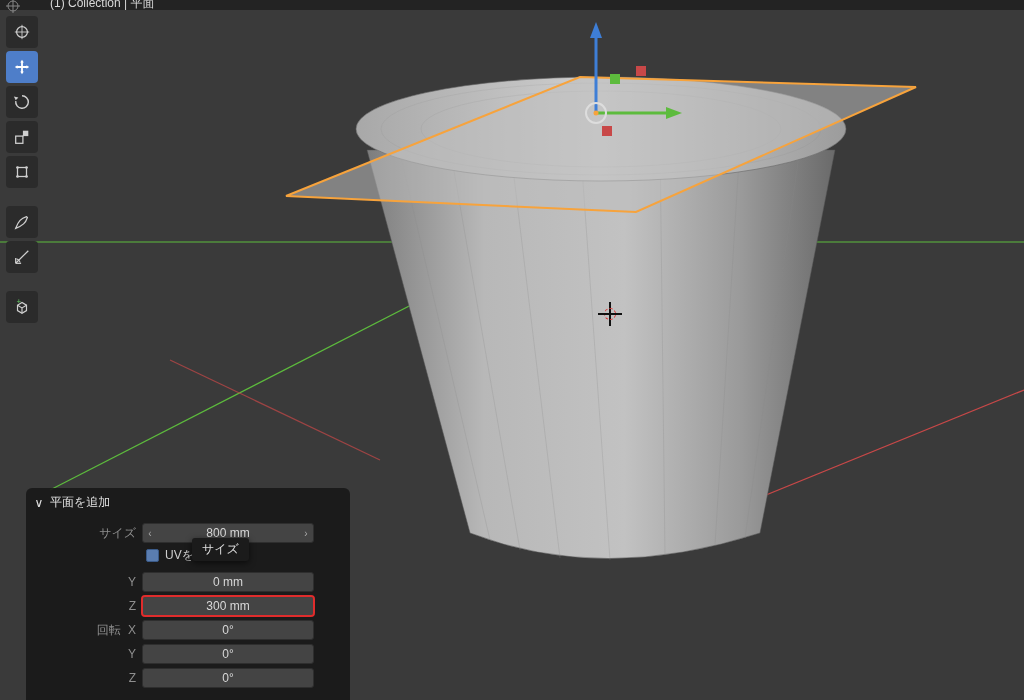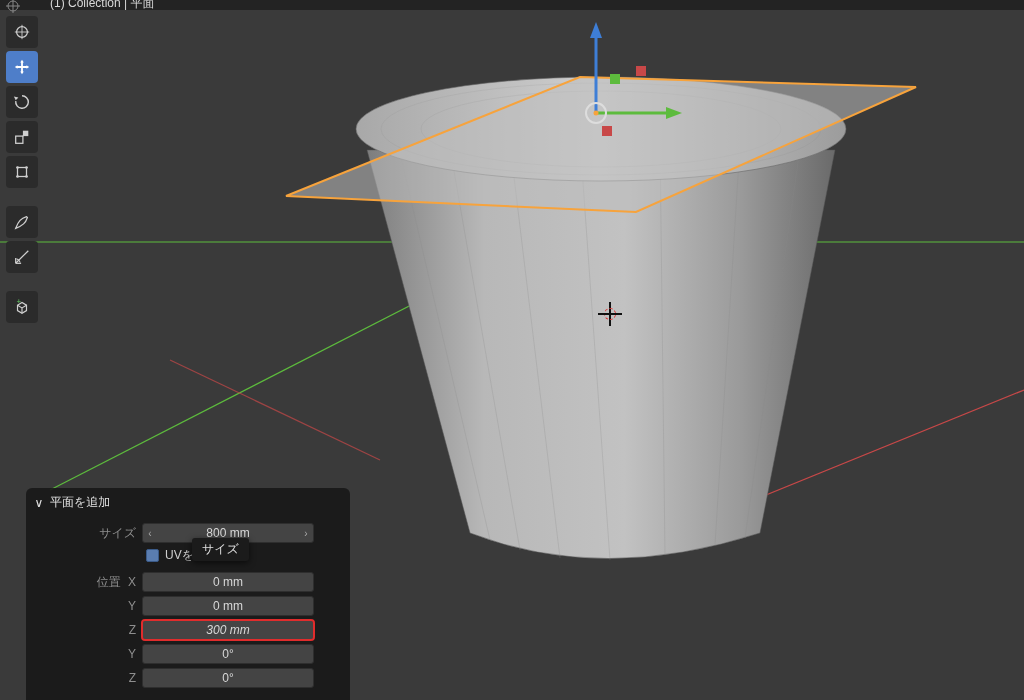--- a/index.html
+++ b/index.html
@@ -54,21 +54,21 @@
     width: 172px; height: 20px; background: #444; border-radius: 3px;
     display: flex; align-items: center; justify-content: center; color: #d8d8d8; position: relative;
     border: 1px solid #2e2e2e;
   }
   .num-field .arrow-l, .num-field .arrow-r {
     position: absolute; top: 0; bottom: 0; width: 14px; display:flex; align-items:center; justify-content:center;
     color: #aaa; font-size: 10px;
   }
   .num-field .arrow-l { left: 0; }
   .num-field .arrow-r { right: 0; }
-  .num-field.highlight { outline: 2px solid #e02c2c; outline-offset: -1px; font-style: italic; }
+  .num-field.highlight { outline: 2px solid #e02c2c; outline-offset: -1px; }
   .dropdown-field {
     width: 172px; height: 20px; background: #2a2a2a; border: 1px solid #222; border-radius: 3px;
     display: flex; align-items: center; color: #d8d8d8; position: relative; padding-left: 6px;
   }
   .dropdown-field .chev {
     position: absolute; right: 4px; font-size: 10px; color: #aaa;
   }
   .uv-row {
     display: flex; align-items: center; gap: 6px; padding-left: 4px; margin-bottom: 4px;
   }
@@ -253,47 +253,47 @@
     <tr>
       <td class="label"></td>
       <td class="field">
         <div class="uv-row">
           <div class="checkbox"></div>
           <span>UVを生成</span>
         </div>
       </td>
     </tr>
     <tr>
-      <td class="label">
-        <span>位置</span>
-        <span style="margin-left:4px;">X</span>
-      </td>
-      <td class="field">
-        <div class="num-field">
-          <span>0 mm</span>
-        </div>
-      </td>
-    </tr>
-    <tr>
       <td class="label">Y</td>
       <td class="field">
         <div class="num-field">
           <span>0 mm</span>
         </div>
       </td>
     </tr>
     <tr>
       <td class="label">Z</td>
       <td class="field">
         <div class="num-field highlight">
           <span>300 mm</span>
         </div>
       </td>
     </tr>
     <tr>
+      <td class="label">
+        <span>回転</span>
+        <span style="margin-left:4px;">X</span>
+      </td>
+      <td class="field">
+        <div class="num-field">
+          <span>0°</span>
+        </div>
+      </td>
+    </tr>
+    <tr>
       <td class="label">Y</td>
       <td class="field">
         <div class="num-field">
           <span>0°</span>
         </div>
       </td>
     </tr>
     <tr>
       <td class="label">Z</td>
       <td class="field">

